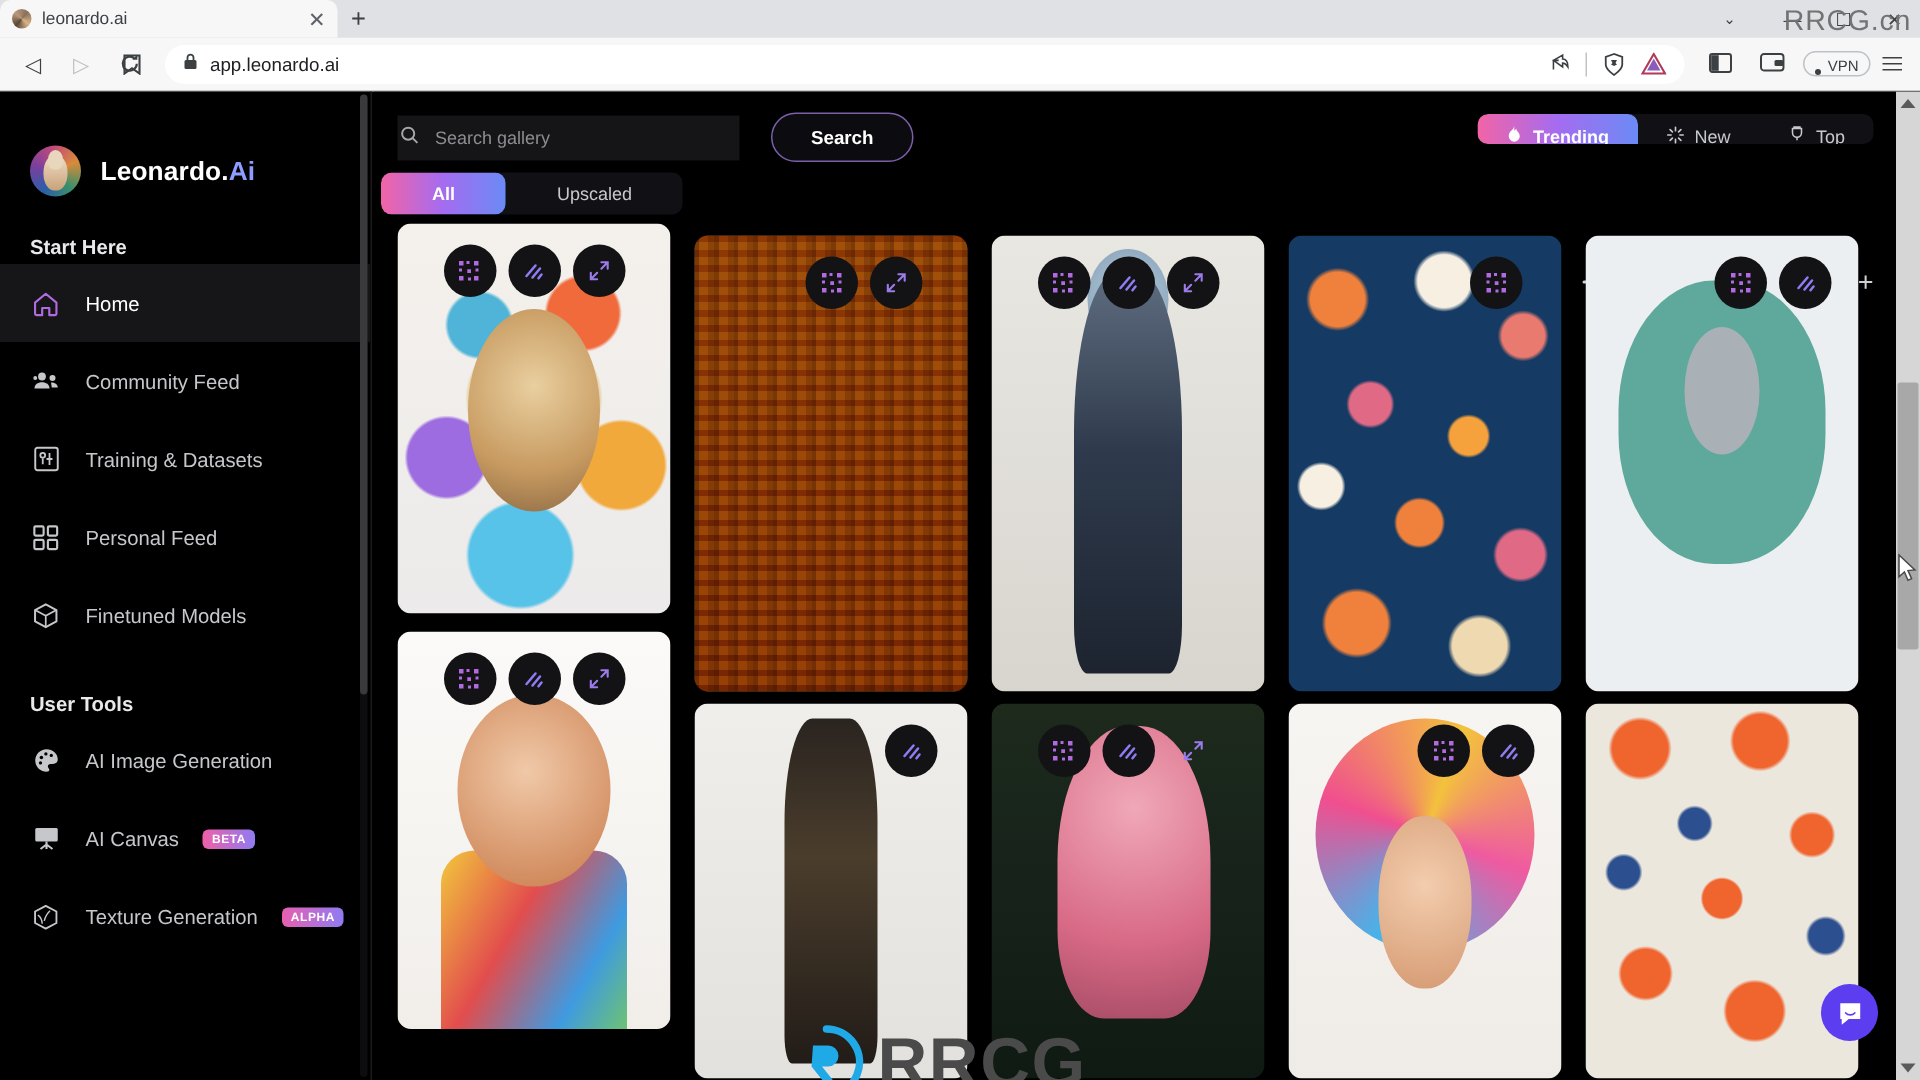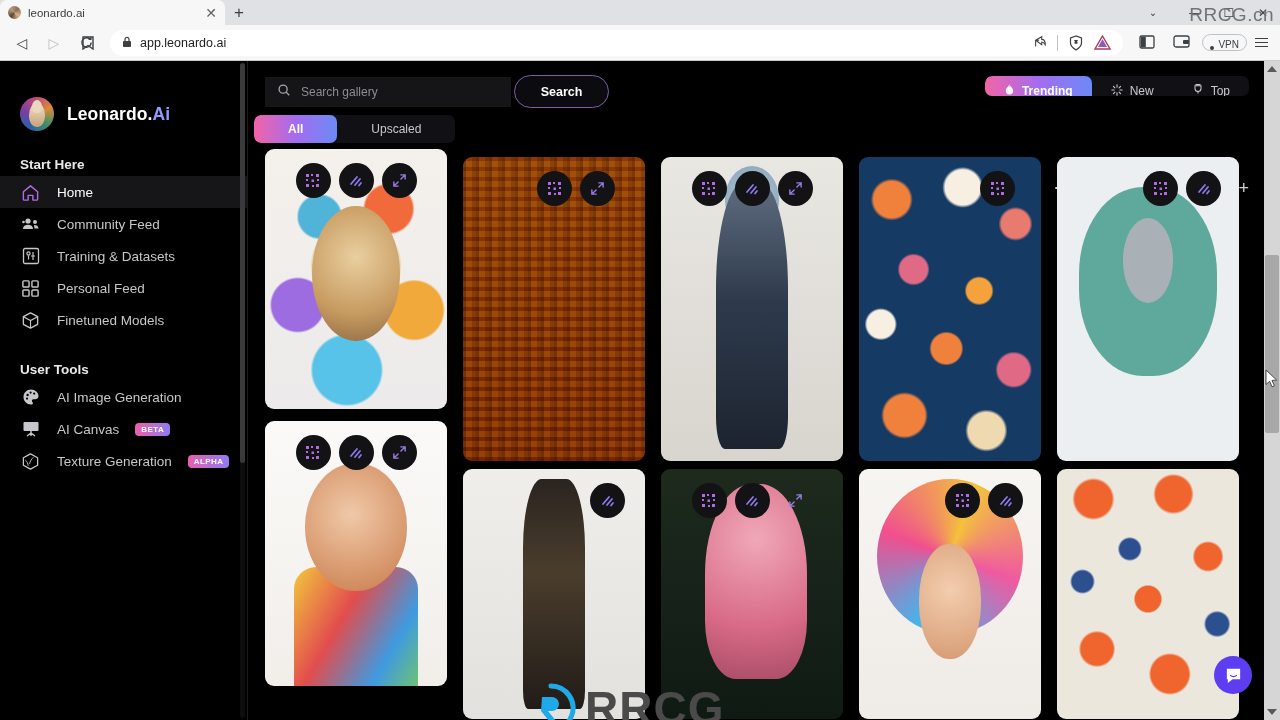--- a/index.html
+++ b/index.html
@@ -71,39 +71,39 @@
   .coin i:nth-child(2){ top:4px; left:0; }
   .coin i:nth-child(3){ top:8px; left:1px; background:linear-gradient(90deg,#9d7ce8,#7f8ef0); }
   .qmark { width:14px; height:14px; border:1.3px solid #6f7073; border-radius:50%; color:#8e9094;
            font-size:9px; display:flex; align-items:center; justify-content:center; cursor:pointer; }
   .credits .divider-v { background:#3a3a3d; height:19px; margin:0 2px; }
   .upgrade { margin-left:auto; height:28px; padding:0 16px; border-radius:14px; font-size:12.5px;
              font-weight:700; color:#fff; display:flex; align-items:center; cursor:pointer;
              background:linear-gradient(90deg,#f264a6 0%,#a46cf0 55%,#6b8af5 100%); }
 
   .nav-section { font-size:13.5px; font-weight:700; color:#e9e9ec; padding:26px 0 4px 20px; }
-  .nav-item { height:32px; display:flex; align-items:center; gap:16px; padding-left:20px; cursor:pointer;
+  .nav-item { height:52px; display:flex; align-items:center; gap:16px; padding-left:20px; cursor:pointer;
               color:#c6c7cb; font-size:13.5px; }
   .nav-item.active { background:#161618; color:#fff; }
   .nav-item .nicon { width:21px; height:21px; display:flex; align-items:center; justify-content:center;
                      flex:none; color:#c6c7cb; }
   .nav-item.active .nicon { color:#b06be0; }
   .badge { font-size:8px; font-weight:700; color:#fff; padding:2px 6px; border-radius:4px; letter-spacing:.4px;
            background:linear-gradient(90deg,#ef5fa8,#8f7bf2); }
   .badge.alpha { background:linear-gradient(90deg,#e85fb0,#8f7bf2); }
 
   .sb-scroll { position:absolute; right:2px; top:2px; width:5px; height:400px; border-radius:3px; background:#3a3a3d; }
   .sb-track { position:absolute; right:2px; top:2px; width:5px; height:655px; border-radius:3px; background:#0d0d0f; }
 
   
   .main { position:absolute; left:249px; top:0; right:0; bottom:0; background:#000; overflow:hidden; }
 
   .topbar { position:relative; height:88px; }
-  .searchbox { position:absolute; left:16px; top:16px; width:246px; height:30px; background:#151518;
-               border-radius:0; display:flex; align-items:center; gap:10px; padding:0 12px; }
+  .searchbox { position:absolute; left:16px; top:16px; width:228px; height:30px; background:#151518;
+               border-radius:0; display:flex; align-items:center; gap:10px; padding:0 1px; }
   .searchbox svg { flex:none; }
   .searchbox input { background:transparent; border:0; outline:none; color:#d8d9dc; font-size:12px;
                      font-family:"Liberation Sans",sans-serif; width:100%; }
   .searchbox input::placeholder { color:#8c8d92; }
   .search-btn { position:absolute; left:265px; top:14px; width:95px; height:33px; border-radius:17px;
                 background:#0c0c10; border:1px solid #7b5fa8; color:#fff; font-size:12.5px; font-weight:700;
                 display:flex; align-items:center; justify-content:center; cursor:pointer; }
 
   .segment { position:absolute; left:5px; top:54px; height:28px; background:#111115; border-radius:7px;
              display:flex; padding:0; overflow:hidden; }

